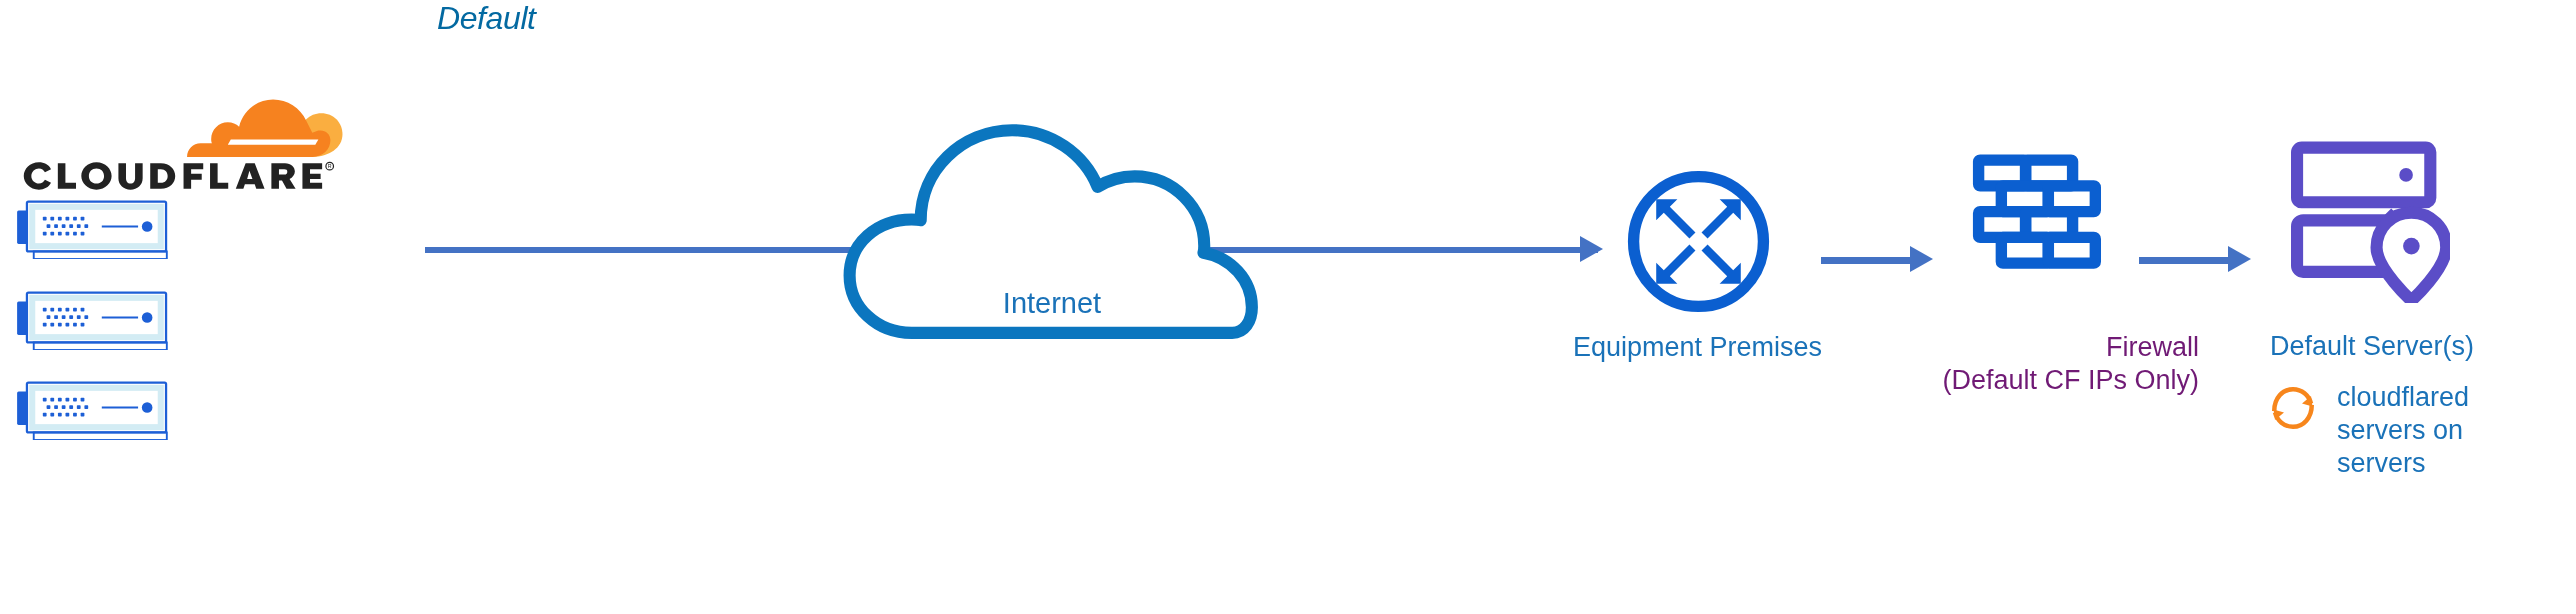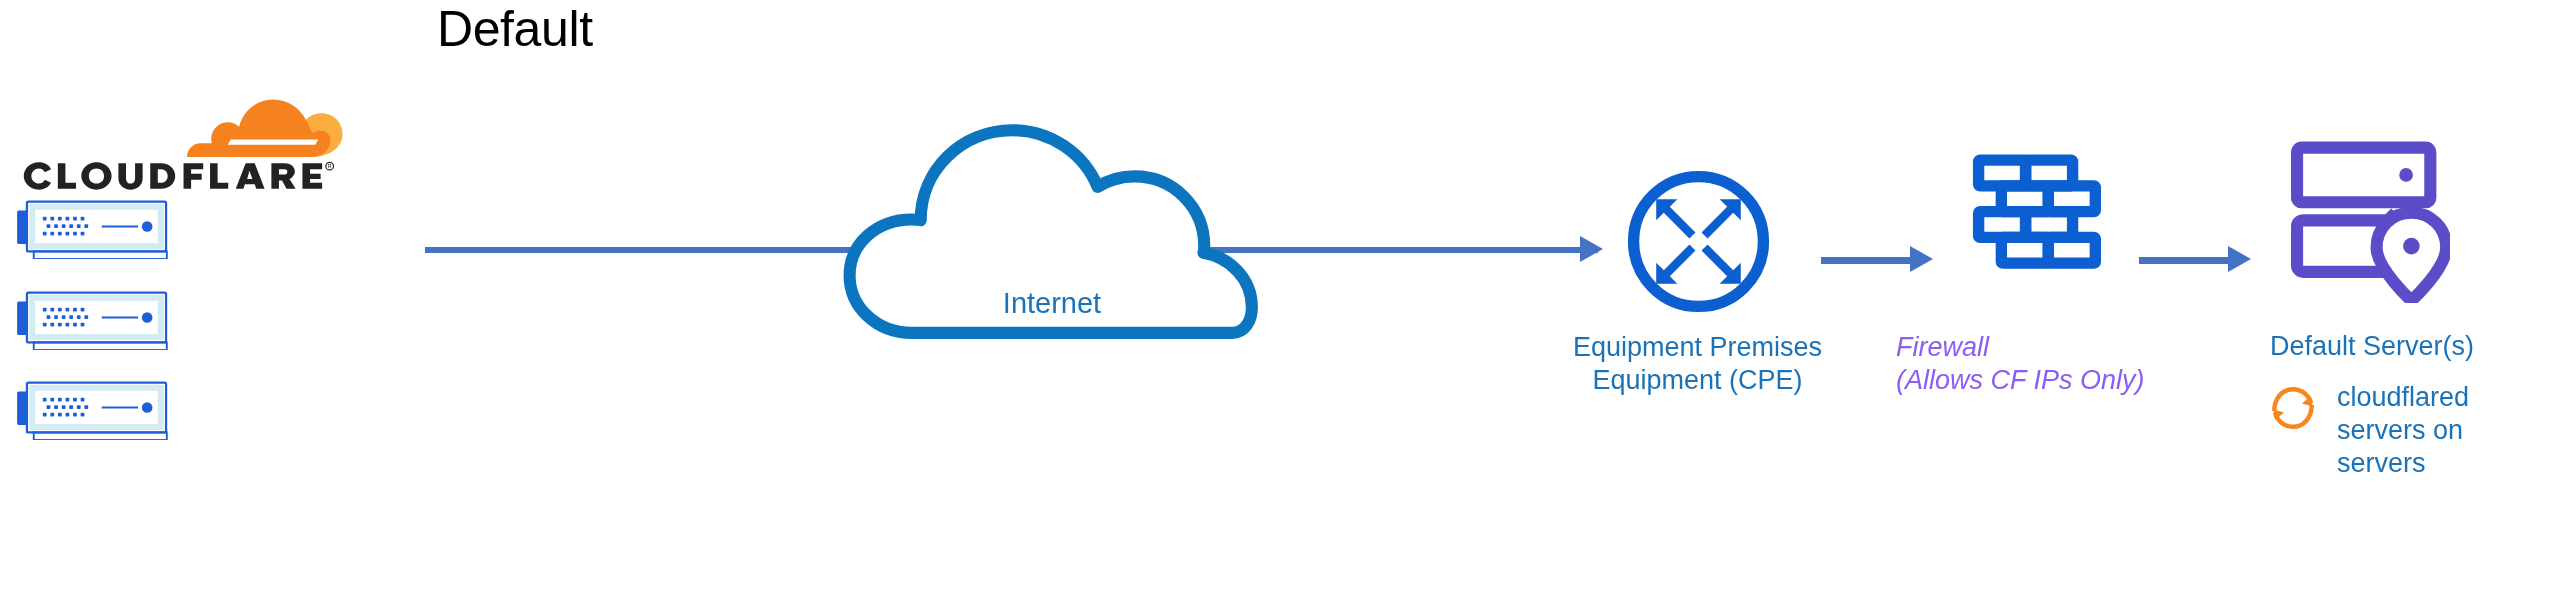--- a/index.html
+++ b/index.html
@@ -18,24 +18,25 @@
     height: 614px;
     background: #ffffff;
     overflow: hidden;
   }
   .abs { position: absolute; }
 
   
   #diagram-title {
     left: 437px;
     top: 0px;
-    font-size: 50px;
-    color: #000000;
+    font-size: 32px;
+    color: #0369a1;
     letter-spacing: -0.4px;
     white-space: nowrap;
+    font-style: italic;
   }
 
   
   #cf-logo-wrap {
     left: 23px;
     top: 98px;
     width: 312px;
     height: 95px;
   }
   #cf-cloud-mark {
@@ -143,25 +144,24 @@
   #firewall-icon {
     left: 1968px;
     top: 151px;
     width: 144px;
     height: 144px;
   }
   #label-firewall {
     left: 1896px;
     top: 331px;
     width: 303px;
-    text-align: left;
+    text-align: right;
     font-size: 27px;
-    color: #8b5cf6;
+    color: #701a75;
     line-height: 1.22;
-    font-style: italic;
   }
 
   
   #arrow3-line { left: 2139px; top: 257px; width: 91px; height: 6.8px; background: #4472c4; }
   #arrow3-head {
     left: 2228px; top: 246px;
     width: 0; height: 0;
     border-top: 13.6px solid transparent;
     border-bottom: 13.6px solid transparent;
     border-left: 23px solid #4472c4;
@@ -358,21 +358,20 @@
 
       <path d="M156 44 L156 72 L146 62 L112 96 L104 88 L138 54 L128 44 Z"></path>
 
       <path d="M44 156 L44 128 L54 138 L88 104 L96 112 L62 146 L72 156 Z"></path>
 
       <path d="M156 156 L128 156 L138 146 L104 112 L112 104 L146 138 L156 128 Z"></path>
     </g>
   </svg>
   <div class="abs" id="label-cpe">
     <div>Equipment Premises</div>
-    <div>Equipment (CPE)</div>
   </div>
 
   <div class="abs" id="arrow2-line"></div>
   <div class="abs" id="arrow2-head"></div>
 
   <svg class="abs" id="firewall-icon" viewBox="0 0 190 190">
     <g fill="none" stroke="#0b5fd0" stroke-width="15" stroke-linejoin="round">
 
       <rect x="14" y="12" width="62" height="34" rx="2"></rect>
       <rect x="76" y="12" width="62" height="34" rx="2"></rect>
@@ -382,21 +381,21 @@
 
       <rect x="14" y="80" width="62" height="34" rx="2"></rect>
       <rect x="76" y="80" width="62" height="34" rx="2"></rect>
 
       <rect x="44" y="114" width="62" height="34" rx="2"></rect>
       <rect x="106" y="114" width="62" height="34" rx="2"></rect>
     </g>
   </svg>
   <div class="abs" id="label-firewall">
     <div>Firewall</div>
-    <div>(Allows CF IPs Only)</div>
+    <div>(Default CF IPs Only)</div>
   </div>
 
   <div class="abs" id="arrow3-line"></div>
   <div class="abs" id="arrow3-head"></div>
 
   <svg class="abs" id="origin-icon" viewBox="0 0 210 215">
 
     <rect x="8" y="10" width="176" height="72" rx="6" fill="none" stroke="#5b4dc7" stroke-width="16"></rect>
     <circle cx="152" cy="46" r="9" fill="#5b4dc7"></circle>
 

